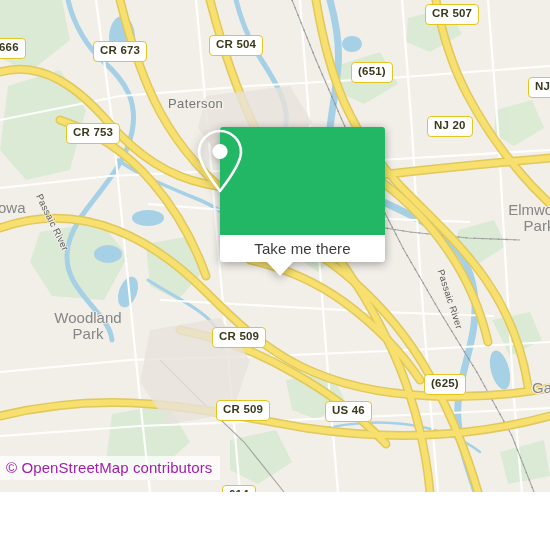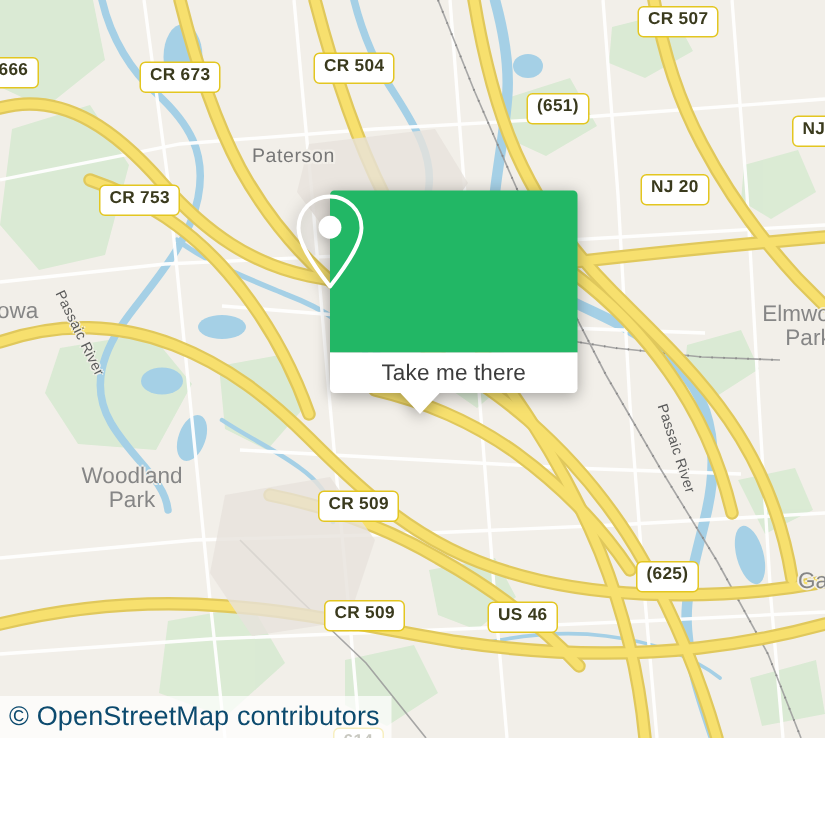--- a/index.html
+++ b/index.html
@@ -19,22 +19,22 @@
       -1.4px 0 #f2efe9,1.4px 0 #f2efe9,0 -1.4px #f2efe9,0 1.4px #f2efe9;}
   .river-lbl{color:#5a5a5a;font-size:9.5px;letter-spacing:.3px;text-shadow:
       -1.2px 0 #f2efe9,1.2px 0 #f2efe9,0 -1.2px #f2efe9,0 1.2px #f2efe9;}
 
   
   .shield{position:absolute;background:#ffffff;border:1.6px solid #e3c620;border-radius:4px;
     color:#3a3a1d;font-size:11.5px;font-weight:bold;line-height:1;padding:3px 6px 4px;
     white-space:nowrap;letter-spacing:.2px;box-sizing:border-box;text-align:center;}
 
   
-  .attrib{position:absolute;left:0;bottom:0;background:rgba(255,255,255,.72);
-    color:#0c4a6e;font-size:18px;padding:3px 8px 4px 6px;letter-spacing:.1px;}
+  .attrib{position:absolute;left:0;bottom:12px;background:rgba(255,255,255,.72);
+    color:#a21caf;font-size:15px;padding:3px 8px 4px 6px;letter-spacing:.1px;}
 
   
   .card{position:absolute;left:192px;top:127px;width:165px;
     border-radius:3px;overflow:visible;filter:drop-shadow(0 2px 5px rgba(0,0,0,.35));padding-left:28px;}
   .card-top{background:#22b765;height:108px;border-radius:3px 3px 0 0;
     display:flex;align-items:center;justify-content:center;}
   .card-bot{background:#fff;height:27px;display:flex;align-items:center;justify-content:center;
     border-radius:0 0 3px 3px;}
   .card-bot span{color:#3c3c3c;font-size:15px;letter-spacing:.1px;}
   .tail{position:absolute;left:74px;top:134px;width:0;height:0;

